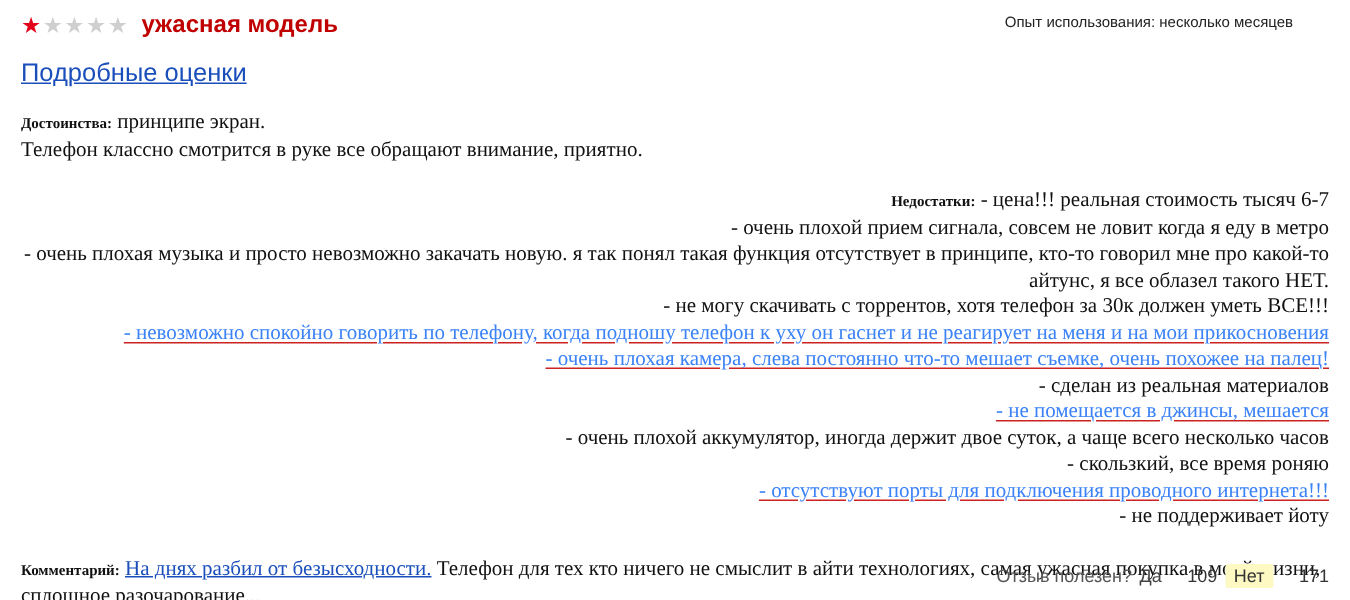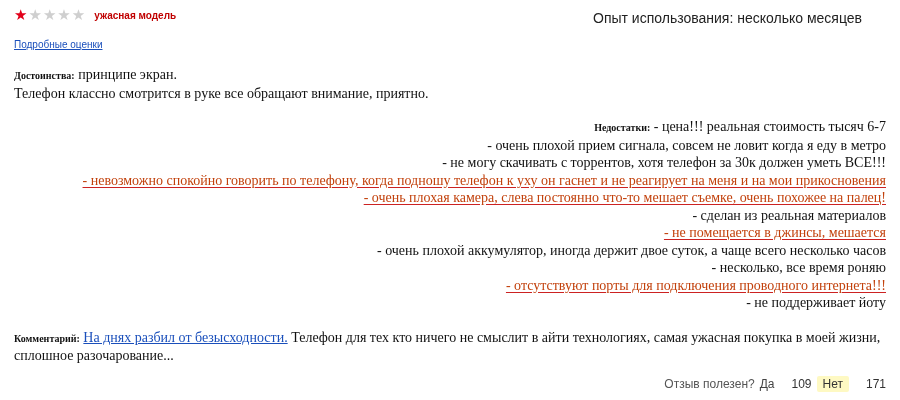--- a/index.html
+++ b/index.html
@@ -42,37 +42,37 @@
   }
   .star {
     color: #cfcfcf;
   }
   .star.on {
     color: #e2001a;
   }
   .verdict {
     color: #c00000;
     font-family: "Liberation Sans", sans-serif;
-    font-size: 10px;
+    font-size: 16px;
     font-weight: bold;
   }
   .usage {
     font-family: "Liberation Sans", sans-serif;
-    font-size: 14px;
+    font-size: 10px;
     color: #222;
     padding-right: 24px;
     padding-top: 2px;
   }
   
   .details-link {
     margin-top: 9px;
     display: inline-block;
     color: #1a4fbb;
     font-family: "Liberation Sans", sans-serif;
-    font-size: 10px;
+    font-size: 17px;
     text-decoration: underline;
     cursor: pointer;
   }
   
   .section {
     margin-top: 14px;
     line-height: 17.5px;
   }
   .section.neg {
     margin-top: 16px;
@@ -84,21 +84,21 @@
   .lbl {
     font-weight: bold;
     font-family: "Liberation Serif", serif;
     font-size: 10px;
   }
   .ln {
     display: block;
     white-space: pre-wrap;
   }
   .red-u {
-    color: #c2410c;
+    color: #3b82f6;
     text-decoration: underline;
     text-decoration-color: #cc2222;
     text-underline-offset: 2px;
     margin-left: 32px;
   }
   .link-u {
     color: #1a4fbb;
     text-decoration: underline;
     cursor: pointer;
   }
@@ -146,27 +146,28 @@
   <span class="details-link">Подробные оценки</span>
 
   <div class="section pros">
     <span class="ln"><span class="lbl">Достоинства:</span><span> принципе экран.</span></span>
     <span class="ln">Телефон классно смотрится в руке все обращают внимание, приятно.</span>
   </div>
 
   <div class="section neg">
     <span class="ln"><span class="lbl">Недостатки:</span><span> - цена!!! реальная стоимость тысяч 6-7</span></span>
     <span class="ln">- очень плохой прием сигнала, совсем не ловит когда я еду в метро</span>
+    <span class="ln">- очень плохая музыка и просто невозможно закачать новую. я так понял такая функция отсутствует в принципе, кто-то говорил мне про какой-то айтунс, я все облазел такого НЕТ.</span>
     <span class="ln">- не могу скачивать с торрентов, хотя телефон за 30к должен уметь ВСЕ!!!</span>
     <span class="ln red-u">- невозможно спокойно говорить по телефону, когда подношу телефон к уху он гаснет и не реагирует на меня и на мои прикосновения</span>
     <span class="ln red-u">- очень плохая камера, слева постоянно что-то мешает съемке, очень похожее на палец!</span>
     <span class="ln">- сделан из реальная материалов</span>
     <span class="ln red-u">- не помещается в джинсы, мешается</span>
     <span class="ln">- очень плохой аккумулятор, иногда держит двое суток, а чаще всего несколько часов</span>
-    <span class="ln">- несколько, все время роняю</span>
+    <span class="ln">- скользкий, все время роняю</span>
     <span class="ln red-u">- отсутствуют порты для подключения проводного интернета!!!</span>
     <span class="ln">- не поддерживает йоту</span>
   </div>
 
   <div class="section comment">
     <span class="ln"><span class="lbl">Комментарий:</span> <span class="link-u">На днях разбил от безысходности.</span><span> Телефон для тех кто ничего не смыслит в айти технологиях, самая ужасная покупка в моей жизни, сплошное разочарование...</span></span>
   </div>
 
   <div class="footer">
     <span>Отзыв полезен?</span>

